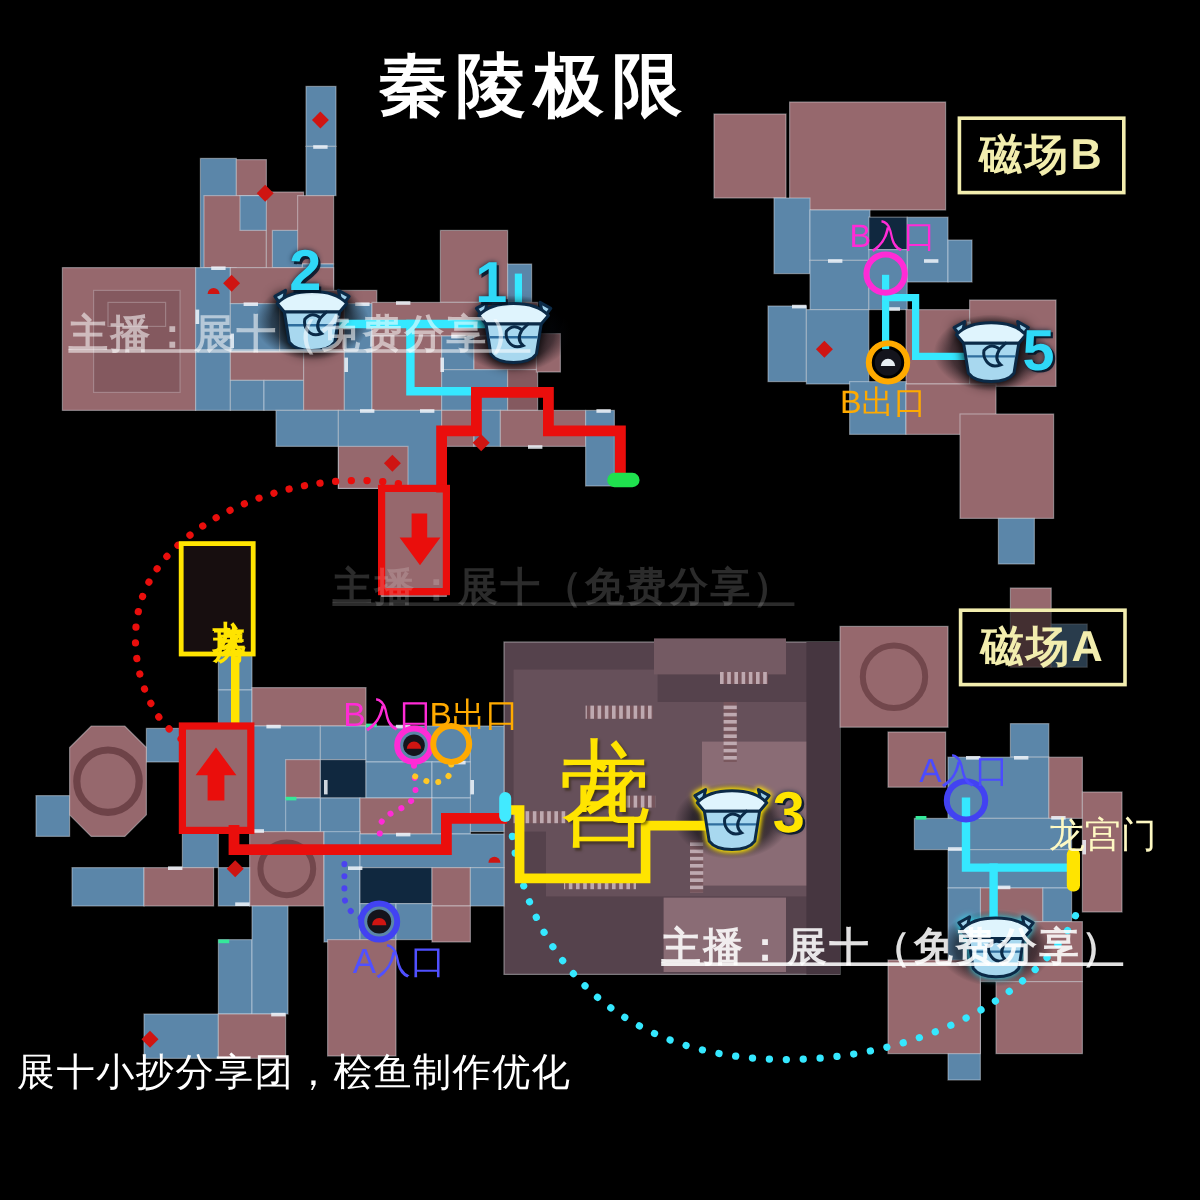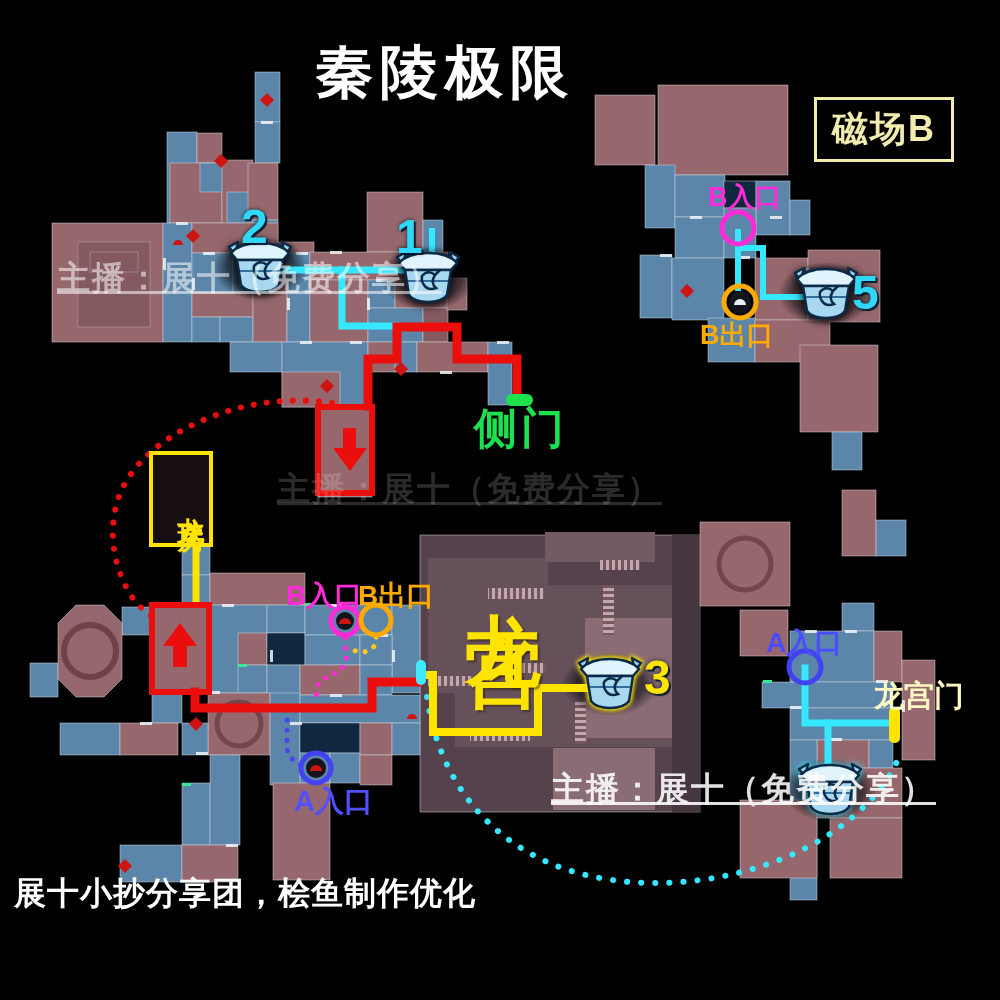--- a/index.html
+++ b/index.html
@@ -1,23 +1,23 @@
 <!DOCTYPE html>
 <html><head>
 <meta charset="utf-8">
 <style>
   html,body{margin:0;padding:0;background:#000;}
   #stage{position:relative;width:1000px;height:912px;background:#000;overflow:hidden;
          font-family:"Liberation Sans","DejaVu Sans",sans-serif;}
   #map-svg{position:absolute;left:0;top:0;width:1000px;height:1000px;}
-  .lbl{position:absolute;white-space:nowrap;font-weight:700;}
+  .lbl{position:absolute;white-space:nowrap;font-weight:400;}
   #title{left:230px;top:34px;width:430px;text-align:center;color:#fff;font-size:58px;
          font-weight:900;letter-spacing:7px;line-height:76px;}
   .region-box{position:absolute;border:3px solid #f2edae;color:#f2edae;font-size:36px;
-         font-weight:700;padding:5px 15px;letter-spacing:2px;background:rgba(0,0,0,.55);margin-left:16px;}
+         font-weight:700;padding:5px 15px;letter-spacing:2px;background:rgba(0,0,0,.55);}
   #box-b{left:798px;top:97px;}
   #box-a{left:799px;top:507px;}
   #lzf-box{position:absolute;left:149px;top:451px;width:56px;height:86px;border:4px solid #ffe400;
          color:#ffe400;font-size:27px;font-weight:900;writing-mode:vertical-rl;text-orientation:upright;
          letter-spacing:3px;padding:2px 0 0 0;text-align:center;background:rgba(90,55,60,.25);}
   #longgong{left:452px;top:552px;color:#ffe400;font-size:76px;writing-mode:vertical-rl;
          text-orientation:upright;letter-spacing:16px;text-shadow:2px 2px 2px rgba(40,30,0,.5);}
   #cemen{left:474px;top:400px;color:#1ee14e;font-size:43px;letter-spacing:4px;}
   #lgm{left:874px;top:676px;color:#fef9c3;font-size:30px;}
   #b-in-tr{left:708px;top:179px;color:#ff2bd6;font-size:27px;}
@@ -320,24 +320,24 @@
           <use href="#chest-sym"></use>
         </g>
       </g>
   </svg>
 
   <div class="lbl" id="title">
     <div>秦陵极限</div>
   </div>
 
   <div class="region-box" id="box-b">磁场B</div>
+  <div class="region-box" id="box-a">磁场A</div>
 
   <div id="lzf-box">龙珠房</div>
   <div class="lbl" id="longgong">龙宫</div>
-  <div class="lbl" id="cemen">侧门</div>
   <div class="lbl" id="lgm">龙宫门</div>
 
   <div class="lbl" id="b-in-tr">B入口</div>
   <div class="lbl" id="b-out-tr">B出口</div>
   <div class="lbl" id="b-in-bl">B入口</div>
   <div class="lbl" id="b-out-bl">B出口</div>
   <div class="lbl" id="a-in-bl">A入口</div>
   <div class="lbl" id="a-in-br">A入口</div>
 
   <div class="wm" id="wm1">主播：展十（免费分享）</div>

